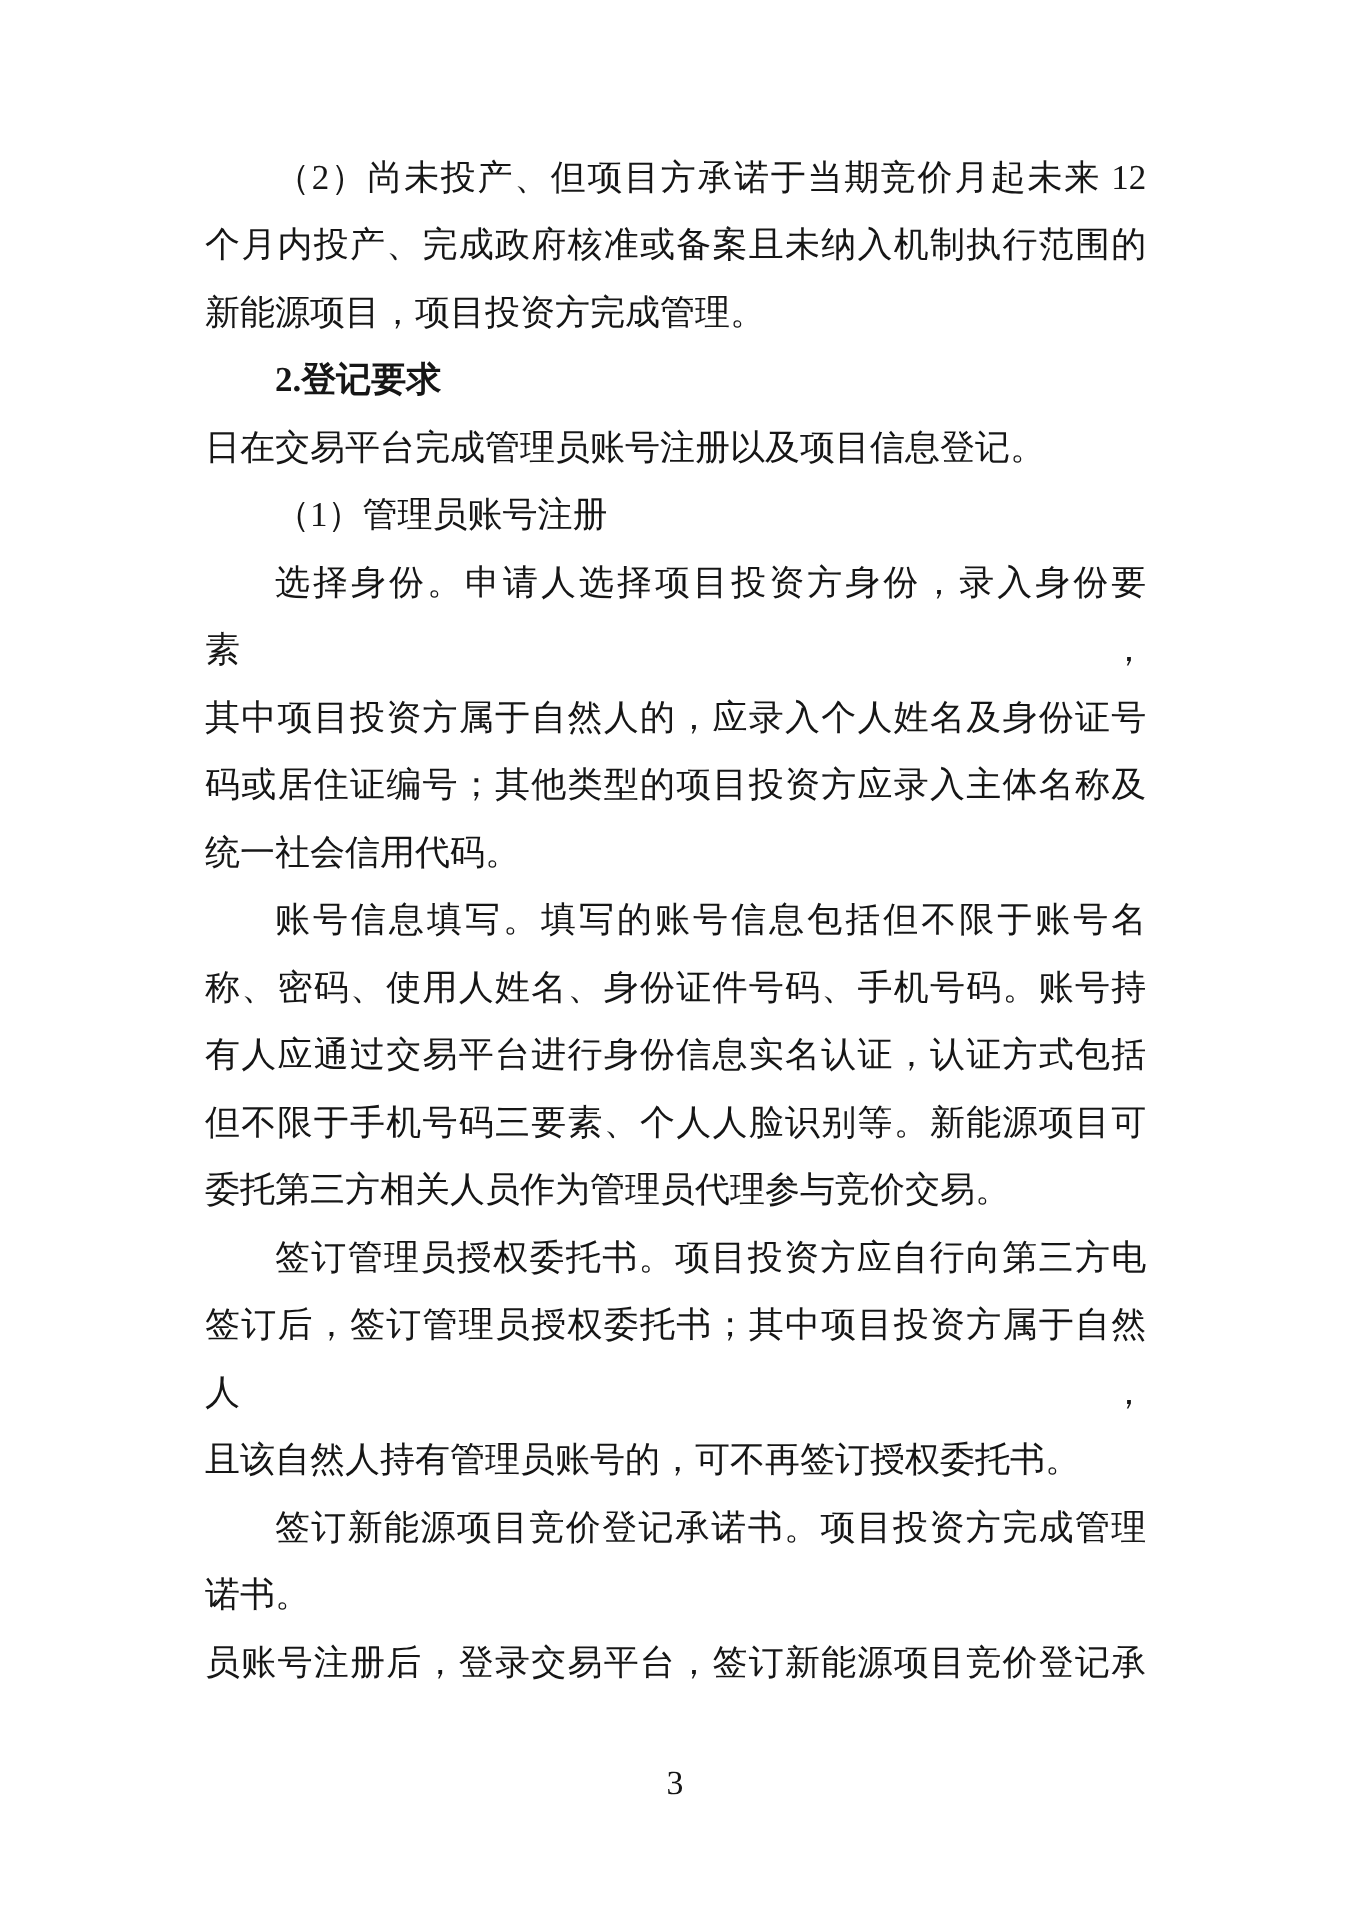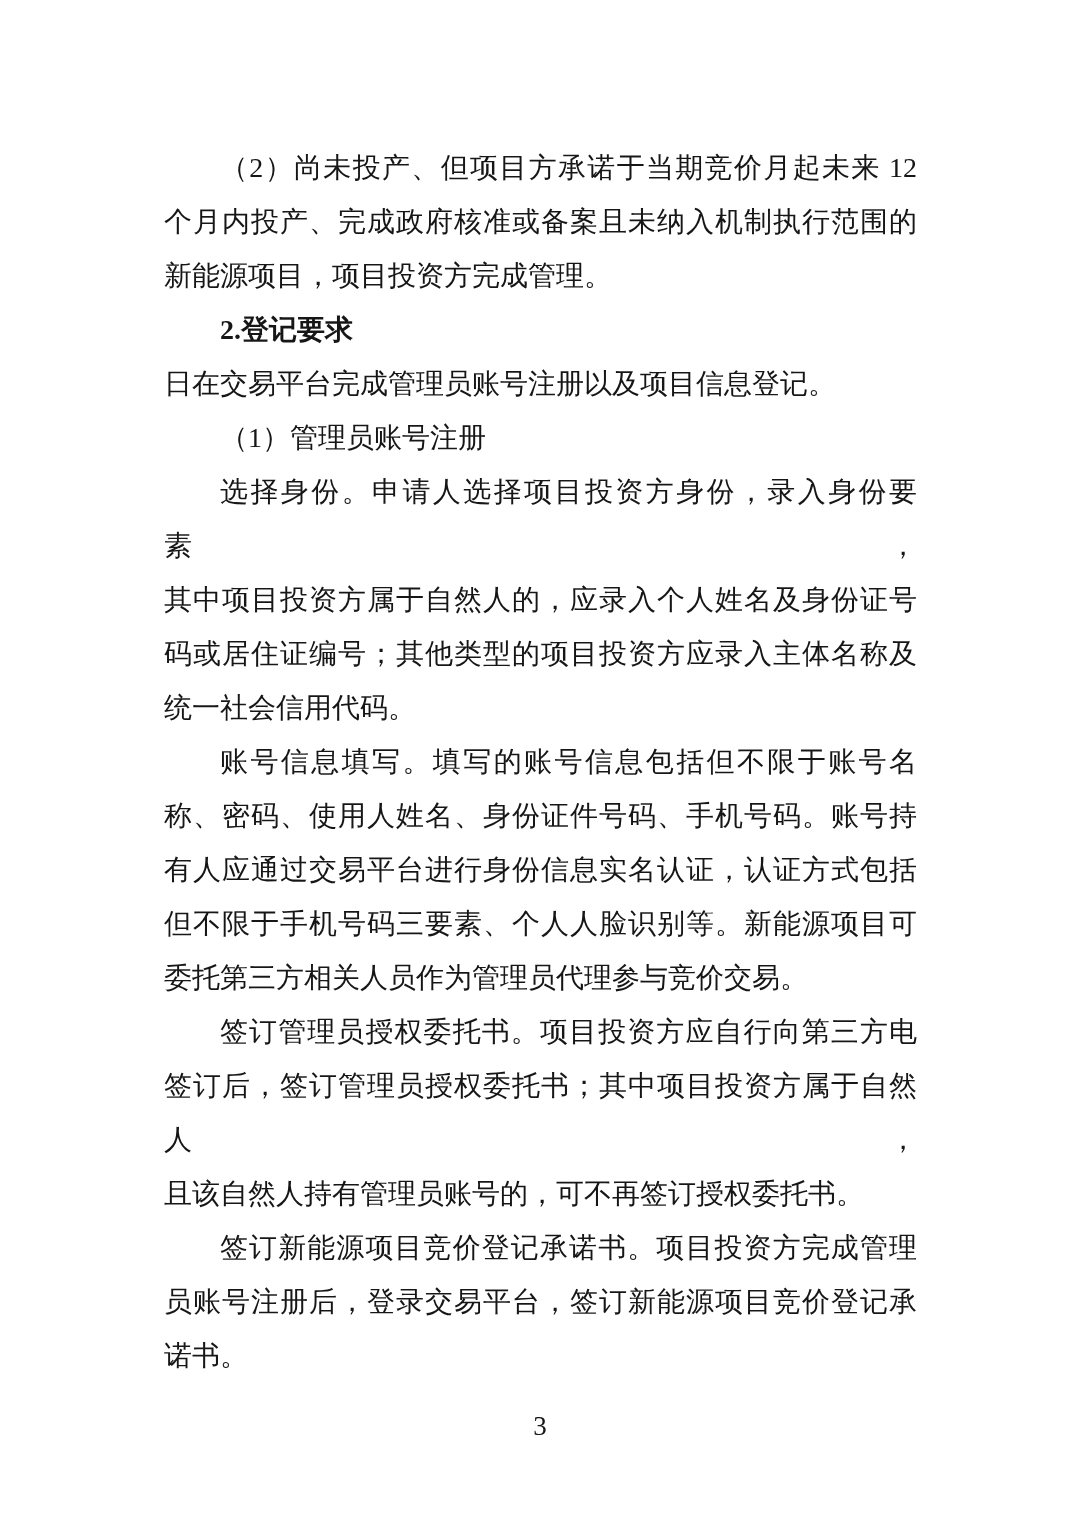--- a/index.html
+++ b/index.html
@@ -16,21 +16,21 @@
     overflow: hidden;
   }
   .page {
     position: absolute;
     inset: 0;
     background: #ffffff;
   }
   .body-text {
     position: absolute;
     left: 164px;
-    top: 141px;
+    top: 116px;
     width: 753px;
   }
   .line {
     margin: 0;
     padding: 0;
     font-size: 28px;
     line-height: 54px;
     text-align: justify;
     text-align-last: justify;
   }
@@ -80,20 +80,20 @@
     <p class="line">称、密码、使用人姓名、身份证件号码、手机号码。账号持</p>
     <p class="line">有人应通过交易平台进行身份信息实名认证，认证方式包括</p>
     <p class="line">但不限于手机号码三要素、个人人脸识别等。新能源项目可</p>
     <p class="line last">委托第三方相关人员作为管理员代理参与竞价交易。</p>
 
     <p class="line first">签订管理员授权委托书。项目投资方应自行向第三方电</p>
     <p class="line">签订后，签订管理员授权委托书；其中项目投资方属于自然人，</p>
     <p class="line last">且该自然人持有管理员账号的，可不再签订授权委托书。</p>
 
     <p class="line first">签订新能源项目竞价登记承诺书。项目投资方完成管理</p>
+    <p class="line last">诺书。</p>
     <p class="line">员账号注册后，登录交易平台，签订新能源项目竞价登记承</p>
-    <p class="line last">诺书。</p>
 
   </div>
 
   <div class="footer">3</div>
 
 </div>
 
 </body></html>

